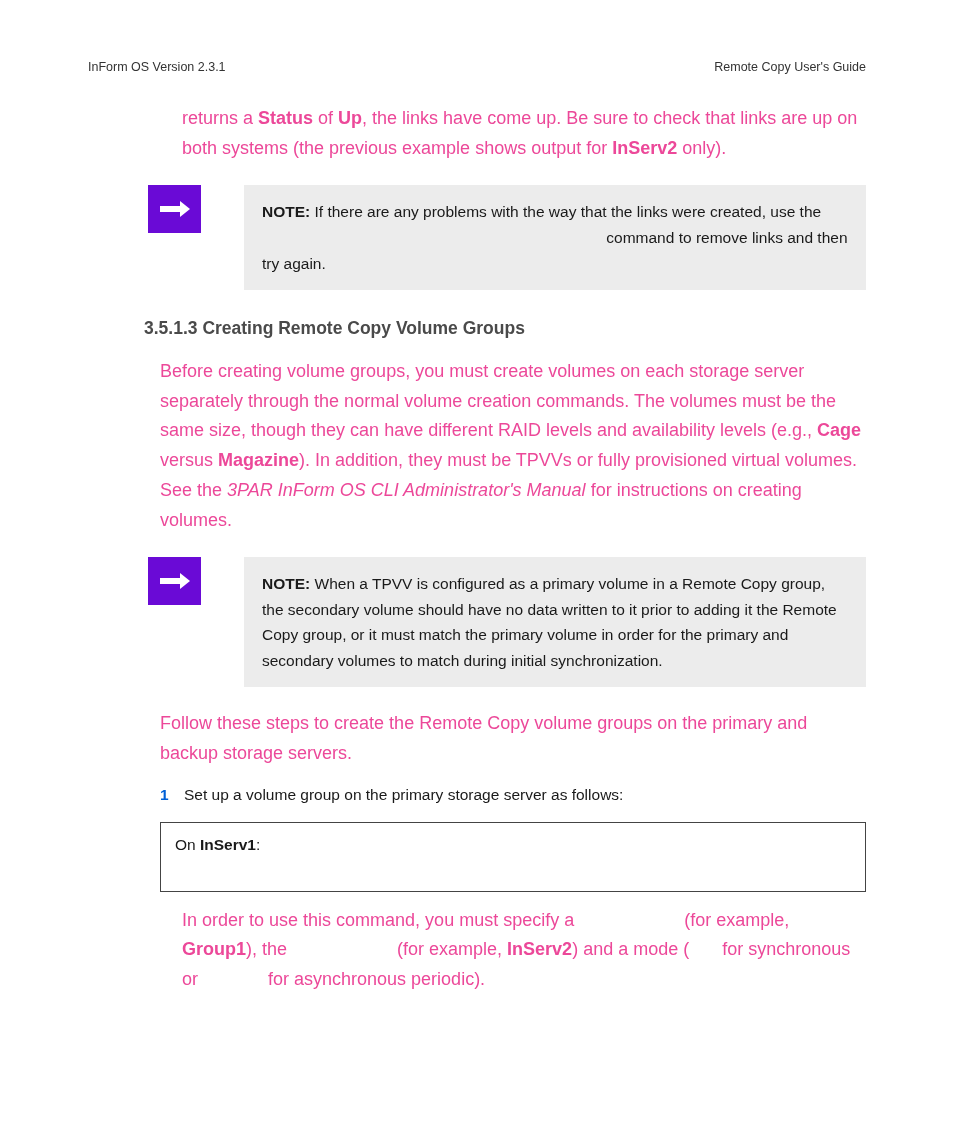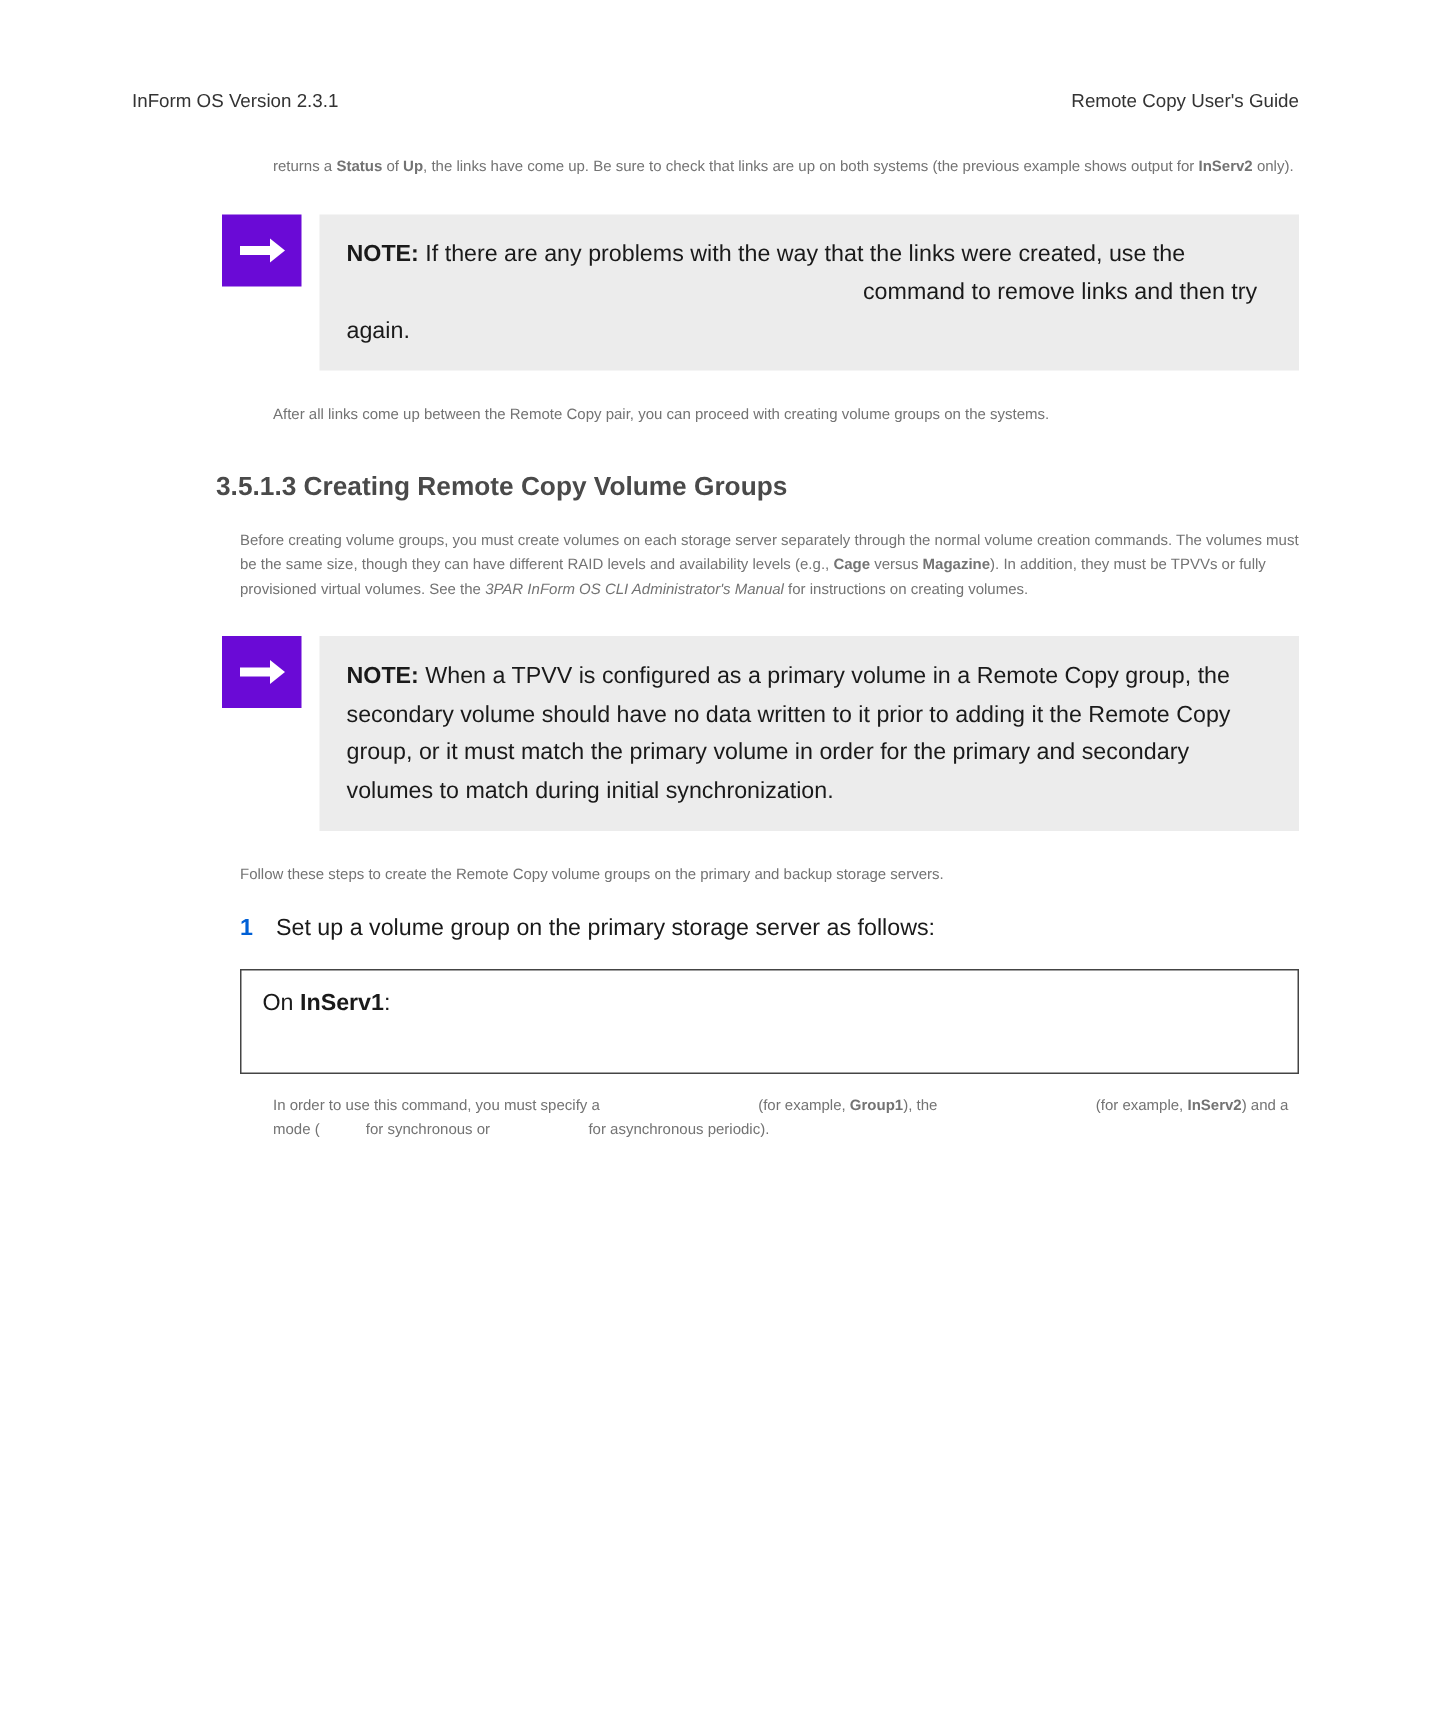--- a/index.html
+++ b/index.html
@@ -20,31 +20,32 @@
     font-size: 12.5px;
     color: #333;
     margin-bottom: 30px;
     text-align: center;
   }
   .content {
     margin-left: 72px;
     margin-right: 0;
   }
   .para {
-    font-size: 10px;
+    font-size: 18px;
     line-height: 1.65;
-    color: #737373;
+    color: #ec4899;
     margin: 0;
   }
   .para b, .para strong { font-weight: 700; }
   .note-block {
     display: flex;
     margin-top: 22px;
     margin-bottom: 22px;
     align-items: flex-start;
+    gap: 31px;
   }
   .note-icon {
     width: 53px;
     height: 48px;
     background: #6a0ad6;
     flex: 0 0 53px;
     display: flex;
     align-items: center;
     justify-content: center;
     margin-right: 12px;
@@ -112,21 +113,20 @@
               <rect x="2" y="8" width="20" height="6"></rect>
               <polygon points="22,3 32,11 22,19"></polygon>
             </g>
           </svg>
       </div>
       <div class="note-body">
         <span class="note-label">NOTE:</span><span> If there are any problems with the way that the links were created, use the </span><span style="display:inline-block; width:340px;"></span><span> command to remove links and then try again.</span>
       </div>
     </div>
 
-    <p class="para" style="margin-left:22px;">After all links come up between the Remote Copy pair, you can proceed with creating volume groups on the systems.</p>
 
   </div>
 
   <h3 class="section-heading">3.5.1.3 Creating Remote Copy Volume Groups</h3>
 
   <div class="content">
 
     <p class="para">
       <span>Before creating volume groups, you must create volumes on each storage server separately through the normal volume creation commands. The volumes must be the same size, though they can have different RAID levels and availability levels (e.g., </span><b>Cage</b><span> versus </span><b>Magazine</b><span>). In addition, they must be TPVVs or fully provisioned virtual volumes. See the </span><span class="italic">3PAR InForm OS CLI Administrator's Manual</span><span> for instructions on creating volumes.</span>
     </p>

